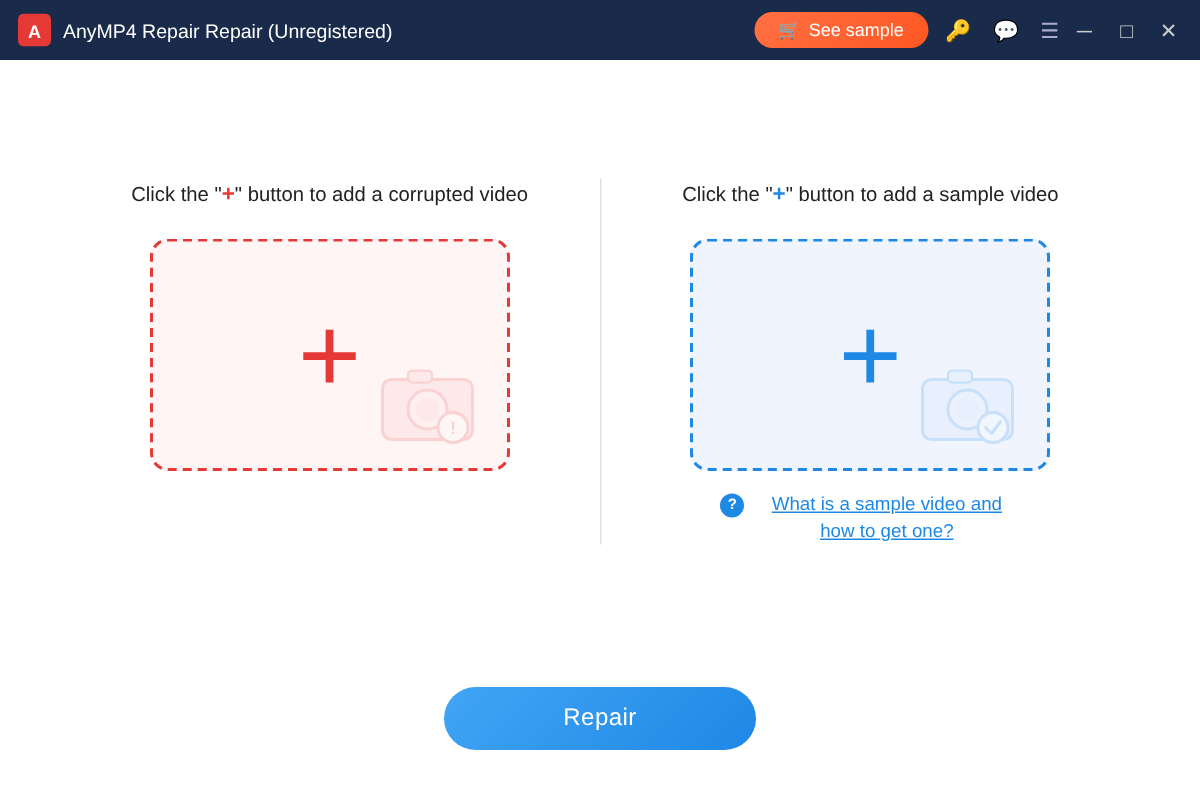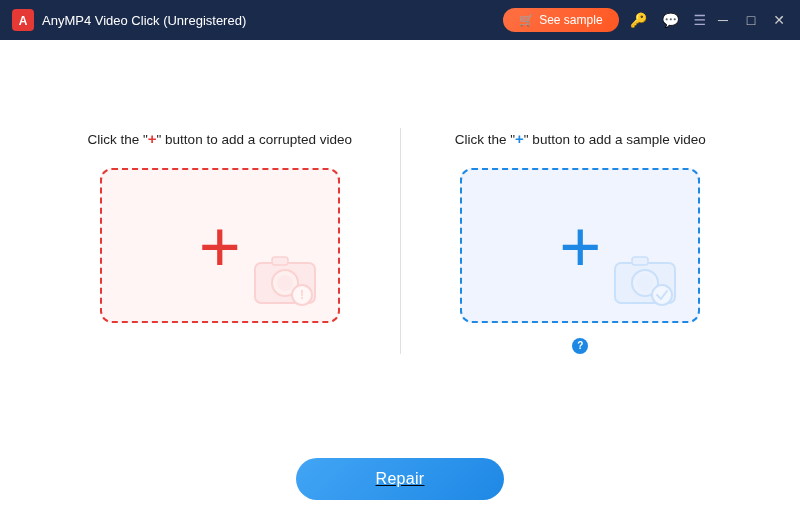--- a/index.html
+++ b/index.html
@@ -195,21 +195,20 @@
     }
 
     
     .bottom-bar {
       display: flex;
       justify-content: center;
       align-items: center;
       padding: 16px 0 24px;
       background: #fff;
       flex-shrink: 0;
-      text-decoration: underline;
     }
 
     .repair-btn {
       background: linear-gradient(135deg, #42a5f5, #1e88e5);
       color: #fff;
       border: none;
       border-radius: 30px;
       padding: 12px 80px;
       font-size: 16px;
       cursor: pointer;
@@ -218,21 +217,21 @@
   </style>
 </head>
 <body>
 
 <div class="titlebar">
 
   <svg class="titlebar-logo" viewBox="0 0 22 22" fill="none">
     <rect width="22" height="22" rx="4" fill="#e53935"></rect>
     <text x="11" y="16" text-anchor="middle" fill="white" font-size="12" font-weight="bold">A</text>
   </svg>
-  <span class="titlebar-title">AnyMP4 Video Click (Unregistered)</span>
+  <span class="titlebar-title">AnyMP4 Repair Repair (Unregistered)</span>
 
   <button class="titlebar-pricing">
     <span>🛒</span>
     <span>See sample</span>
   </button>
 
   <div class="titlebar-actions">
     <span class="titlebar-icon">🔑</span>
     <span class="titlebar-icon">💬</span>
     <span class="titlebar-icon">☰</span>
@@ -286,20 +285,21 @@
             <rect x="22" y="8" width="16" height="8" rx="3" fill="#c7d9f8" stroke="#1e88e5" stroke-width="1.5"></rect>
 
             <circle cx="52" cy="46" r="10" fill="#fff" stroke="#1e88e5" stroke-width="2"></circle>
             <polyline points="47,46 51,50 57,42" fill="none" stroke="#1e88e5" stroke-width="2" stroke-linecap="round" stroke-linejoin="round"></polyline>
           </svg>
         </div>
       </div>
 
       <div class="sample-link">
         <span class="q-icon">?</span>
+        <span>What is a sample video and how to get one?</span>
       </div>
     </div>
 
   </div>
 </div>
 
 <div class="bottom-bar">
   <button class="repair-btn">Repair</button>
 </div>
 

